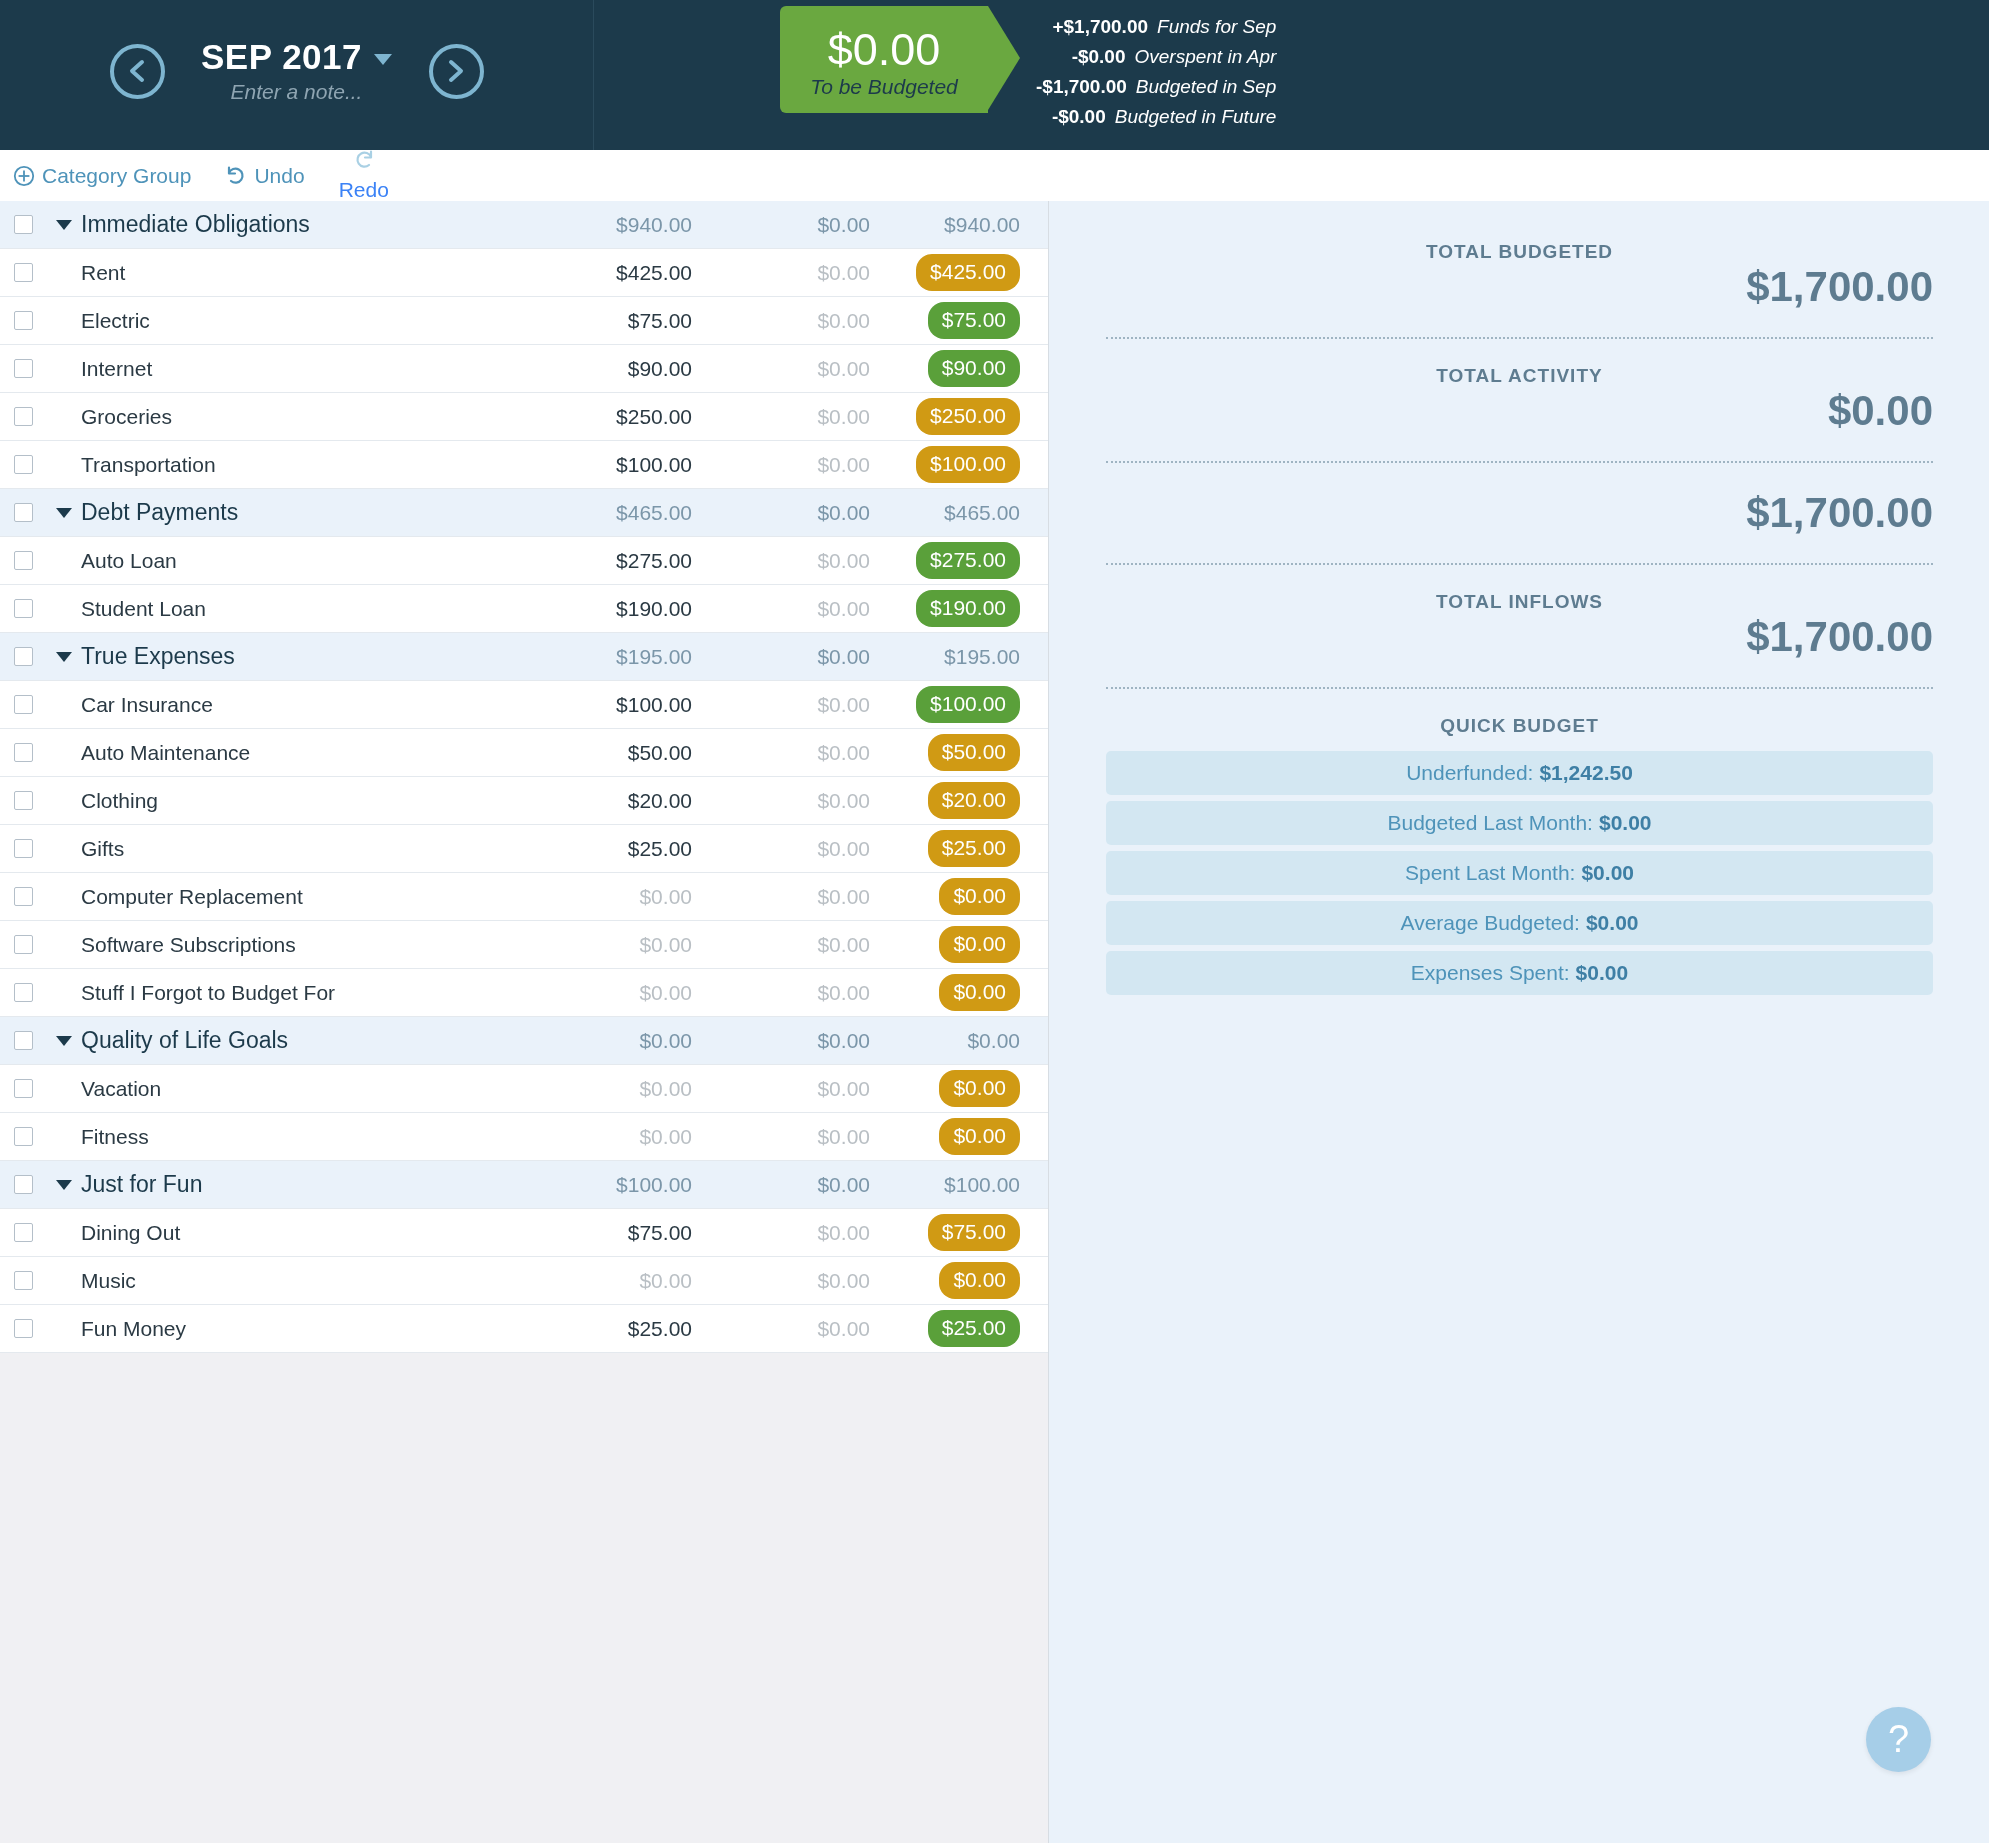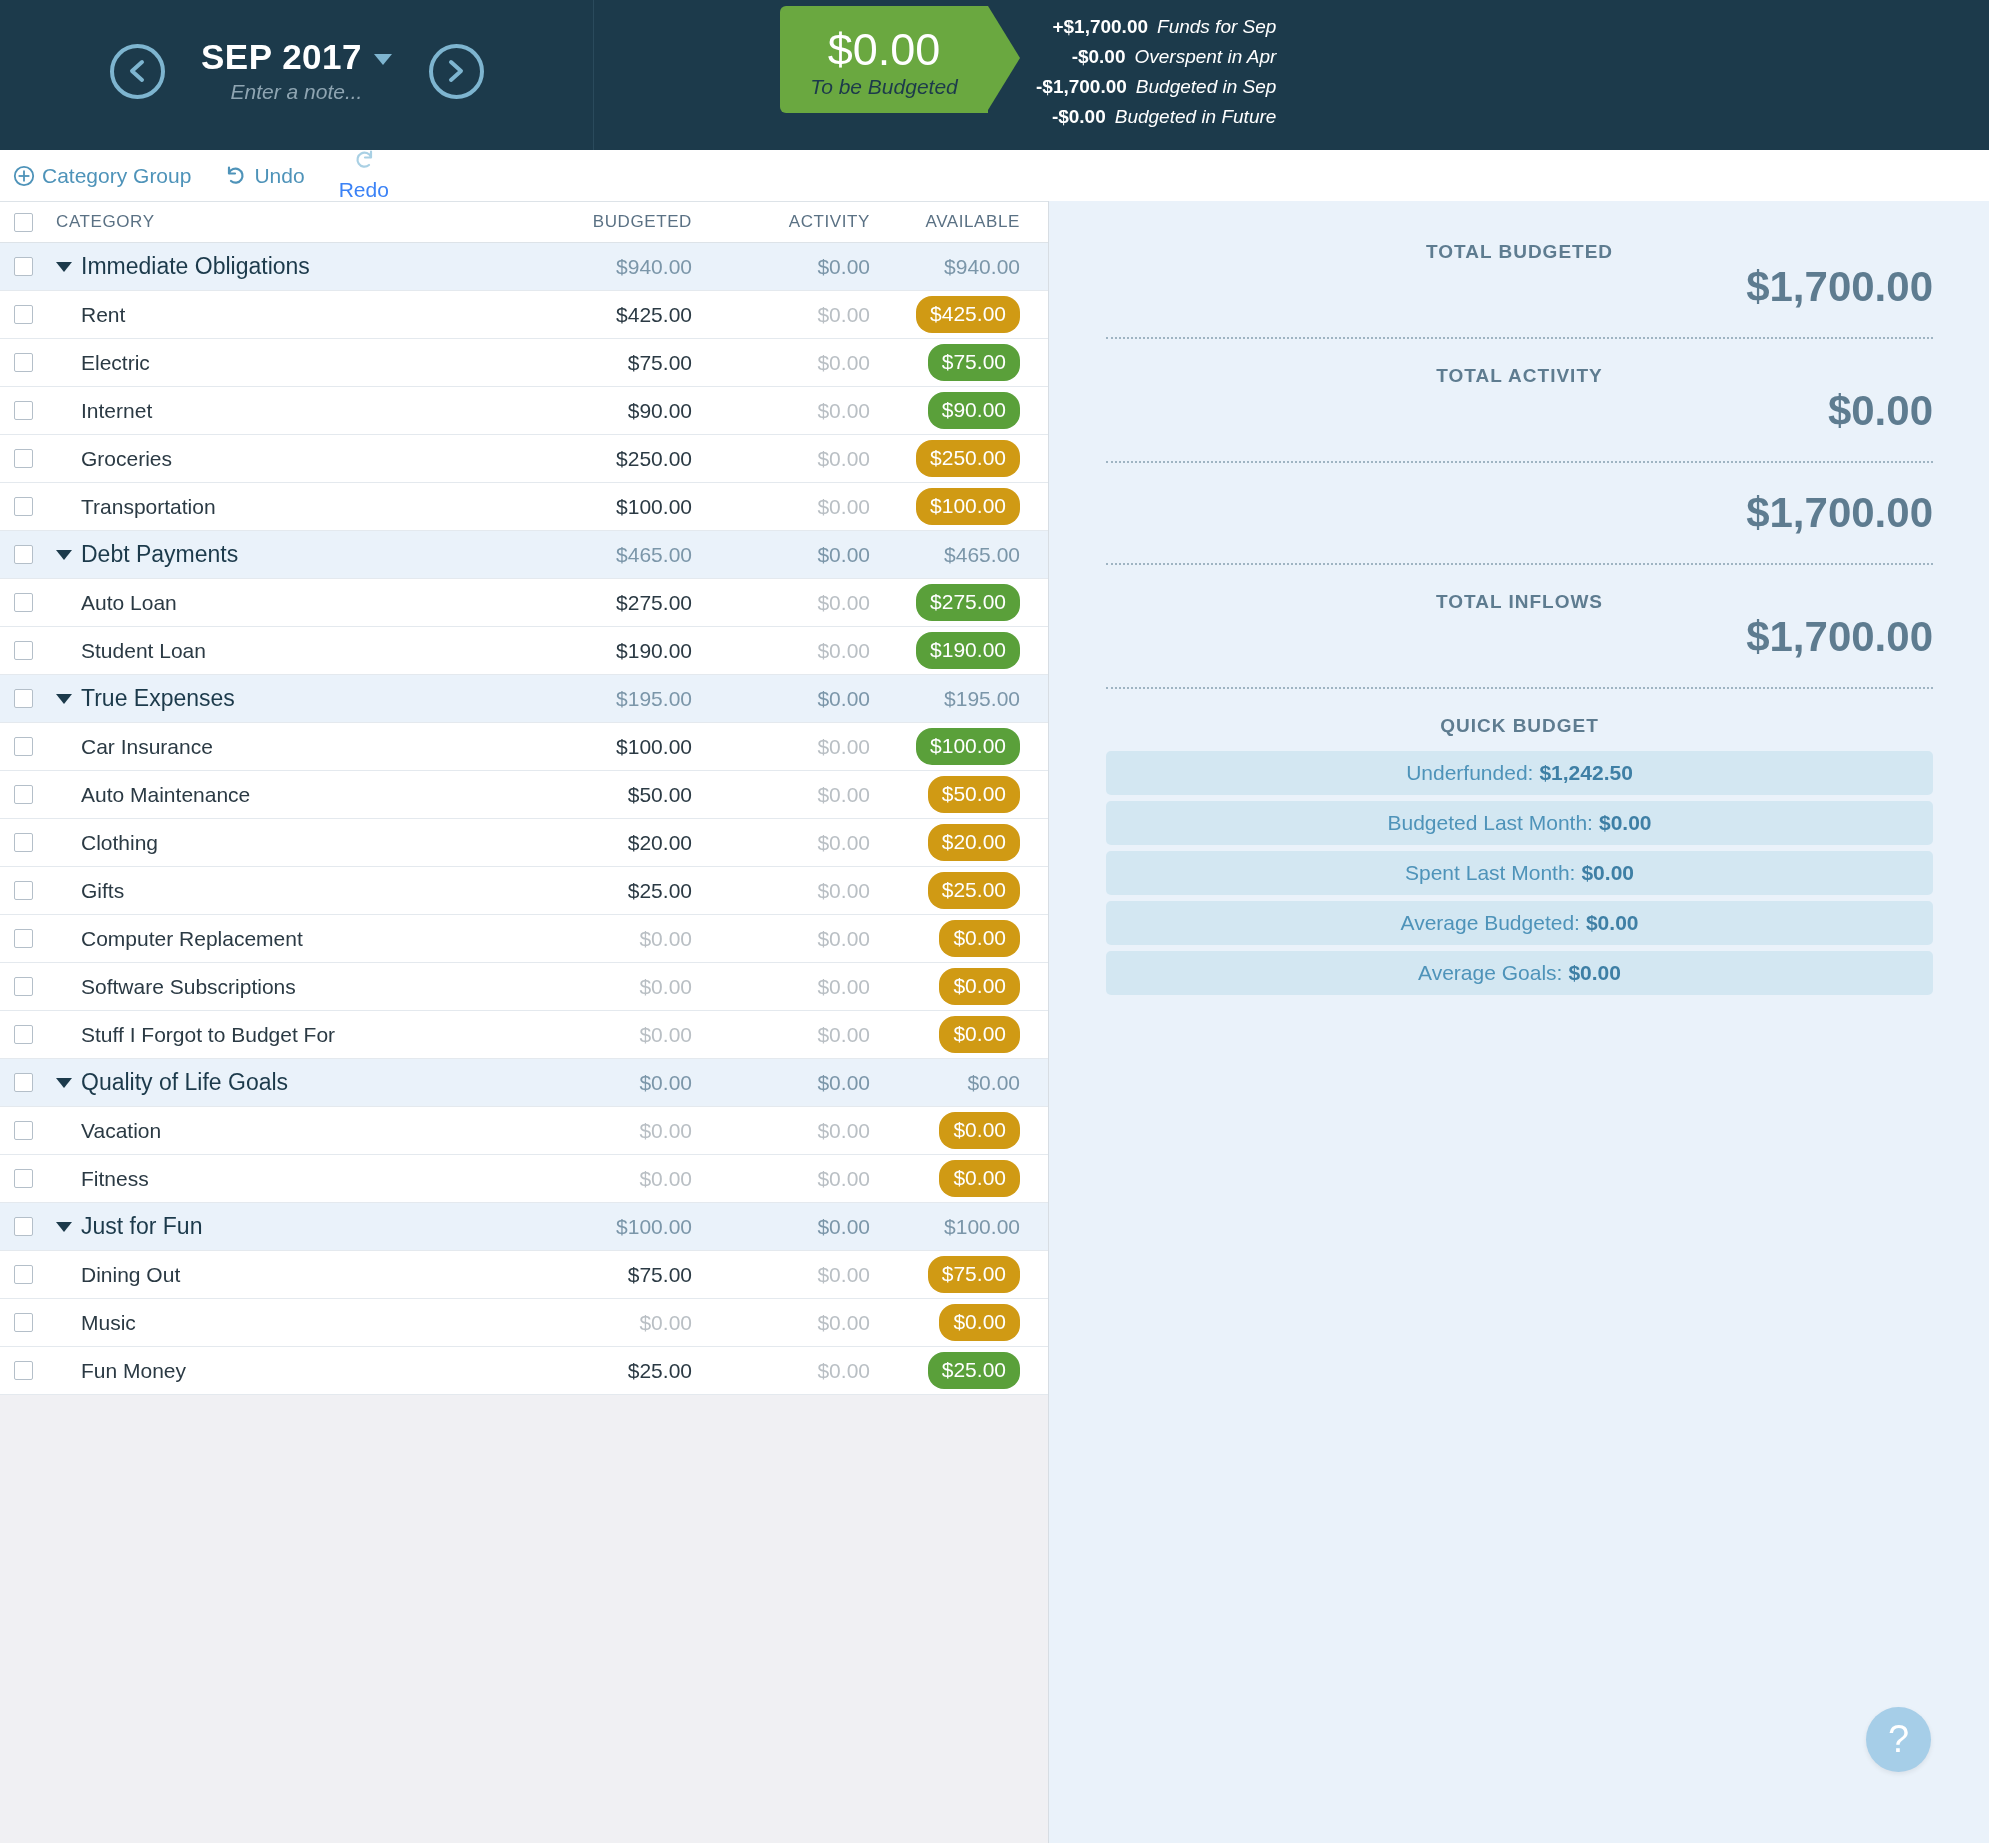--- a/index.html
+++ b/index.html
@@ -319,29 +319,20 @@
       <path d="M18 8 A7 7 0 1 0 16 16" fill="none" stroke="#a9d0e4" stroke-width="2.2" stroke-linecap="round"></path>
       <polyline points="18,2.5 18,8.5 12,8.5" fill="none" stroke="#a9d0e4" stroke-width="2.2" stroke-linecap="round" stroke-linejoin="round"></polyline>
     </svg>
     <span>Redo</span>
   </div>
 </div>
 
 <div class="main">
 
   <div class="table-col">
-    <div class="thead">
-      <div class="cb-cell">
-        <div class="chk"></div>
-      </div>
-      <div class="th-cat">CATEGORY</div>
-      <div class="th-num">BUDGETED</div>
-      <div class="th-num">ACTIVITY</div>
-      <div class="th-avail">AVAILABLE</div>
-    </div>
 
     <div class="rows" id="rows-container">
         <div class="row group">
           <div class="cb-cell">
             <div class="chk"></div>
           </div>
           <div class="r-cat">
             <div class="grp-caret"></div>
             <div class="r-name">Immediate Obligations</div>
           </div>
@@ -701,21 +692,21 @@
         </div>
         <div class="qb-btn">
           <span>Spent Last Month:</span>
           <b>$0.00</b>
         </div>
         <div class="qb-btn">
           <span>Average Budgeted:</span>
           <b>$0.00</b>
         </div>
         <div class="qb-btn">
-          <span>Average Goals:</span>
+          <span>Expenses Spent:</span>
           <b>$0.00</b>
         </div>
       </div>
 
     <div class="help-btn">
       <span>?</span>
     </div>
   </div>
 </div>
 

